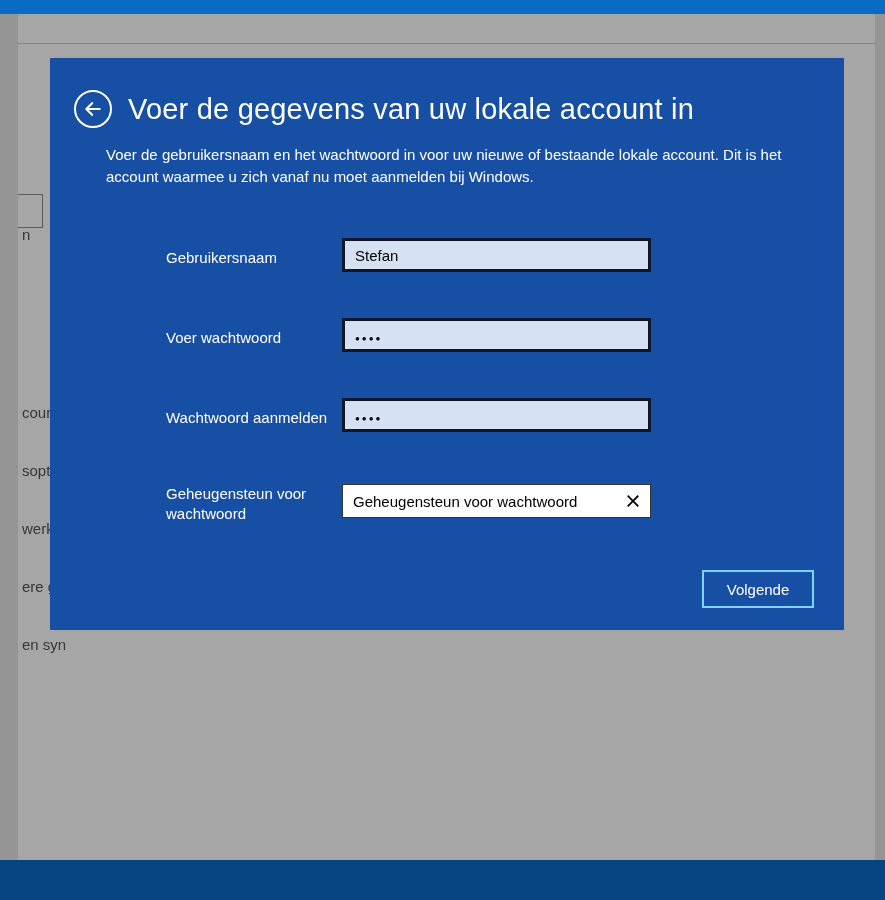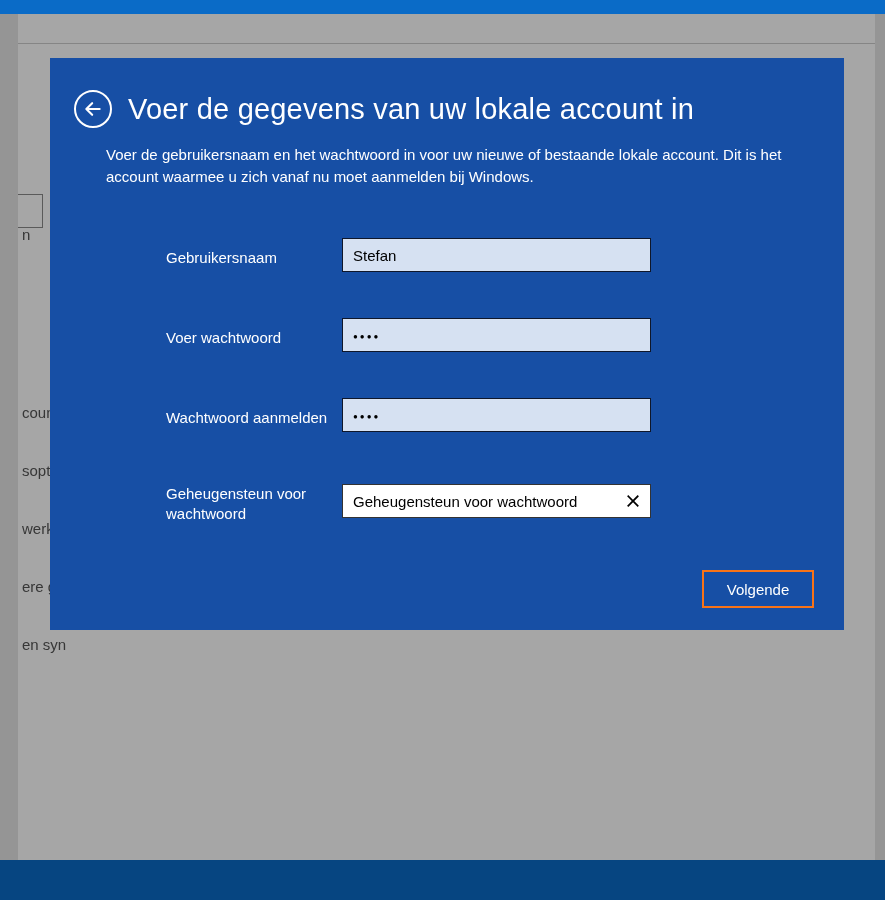--- a/index.html
+++ b/index.html
@@ -117,21 +117,21 @@
       font-size: 15px;
       padding-top: 6px;
       line-height: 20px;
     }
     .form-input {
       width: 309px;
       height: 34px;
       padding: 6px 10px;
       font-size: 15px;
       font-family: inherit;
-      border: 1px solid #0f172a;
+      border: 3px solid #0f172a;
       background: #d6e1f2;
       color: #000;
       outline: none;
     }
     .form-input.active-wrap {
       position: relative;
       background: #fff;
       border: 1px solid #333;
       padding: 0;
       display: flex;
@@ -166,21 +166,21 @@
     .modal-footer {
       margin-top: auto;
       padding: 0 30px 30px 0;
       display: flex;
       justify-content: flex-end;
       gap: 16px;
     }
     .btn {
       min-width: 112px;
       height: 38px;
-      border: 2px solid #f97316;
+      border: 2px solid #7dd3fc;
       background: transparent;
       color: #fff;
       font-size: 15px;
       font-family: inherit;
       cursor: pointer;
       padding: 0 18px;
     }
     .pw {
       letter-spacing: 2px;
       font-family: Verdana, sans-serif;

